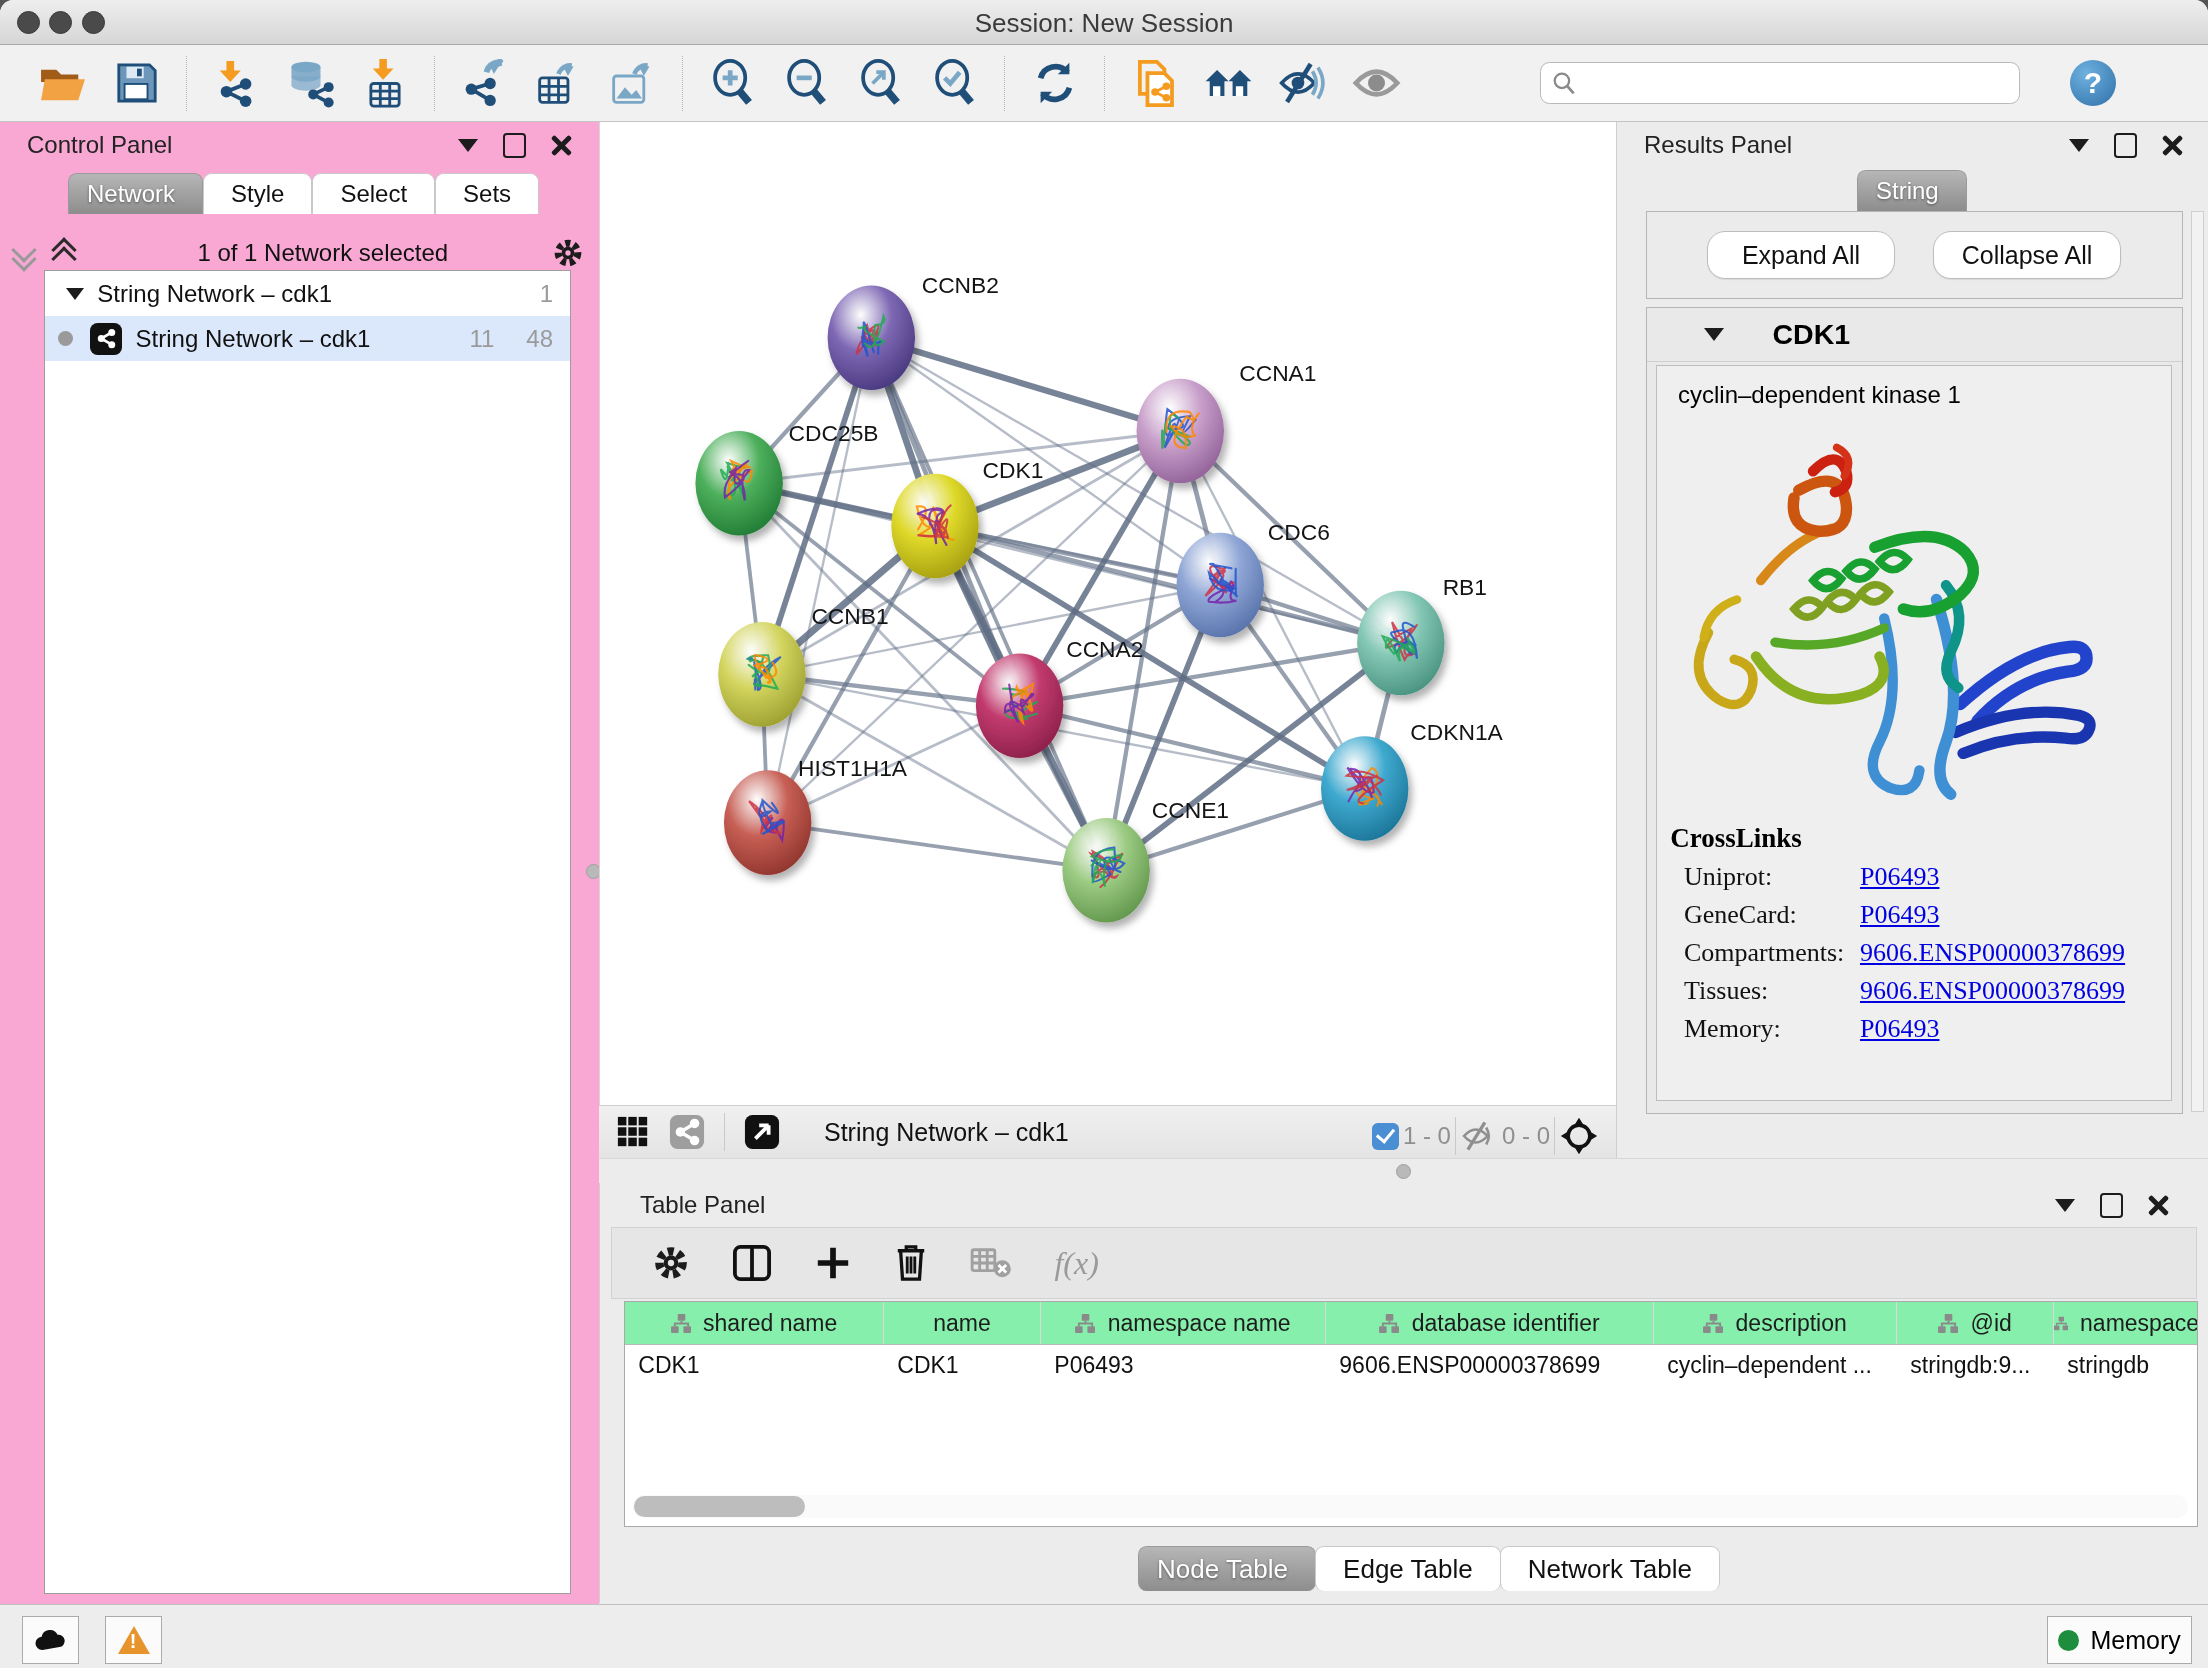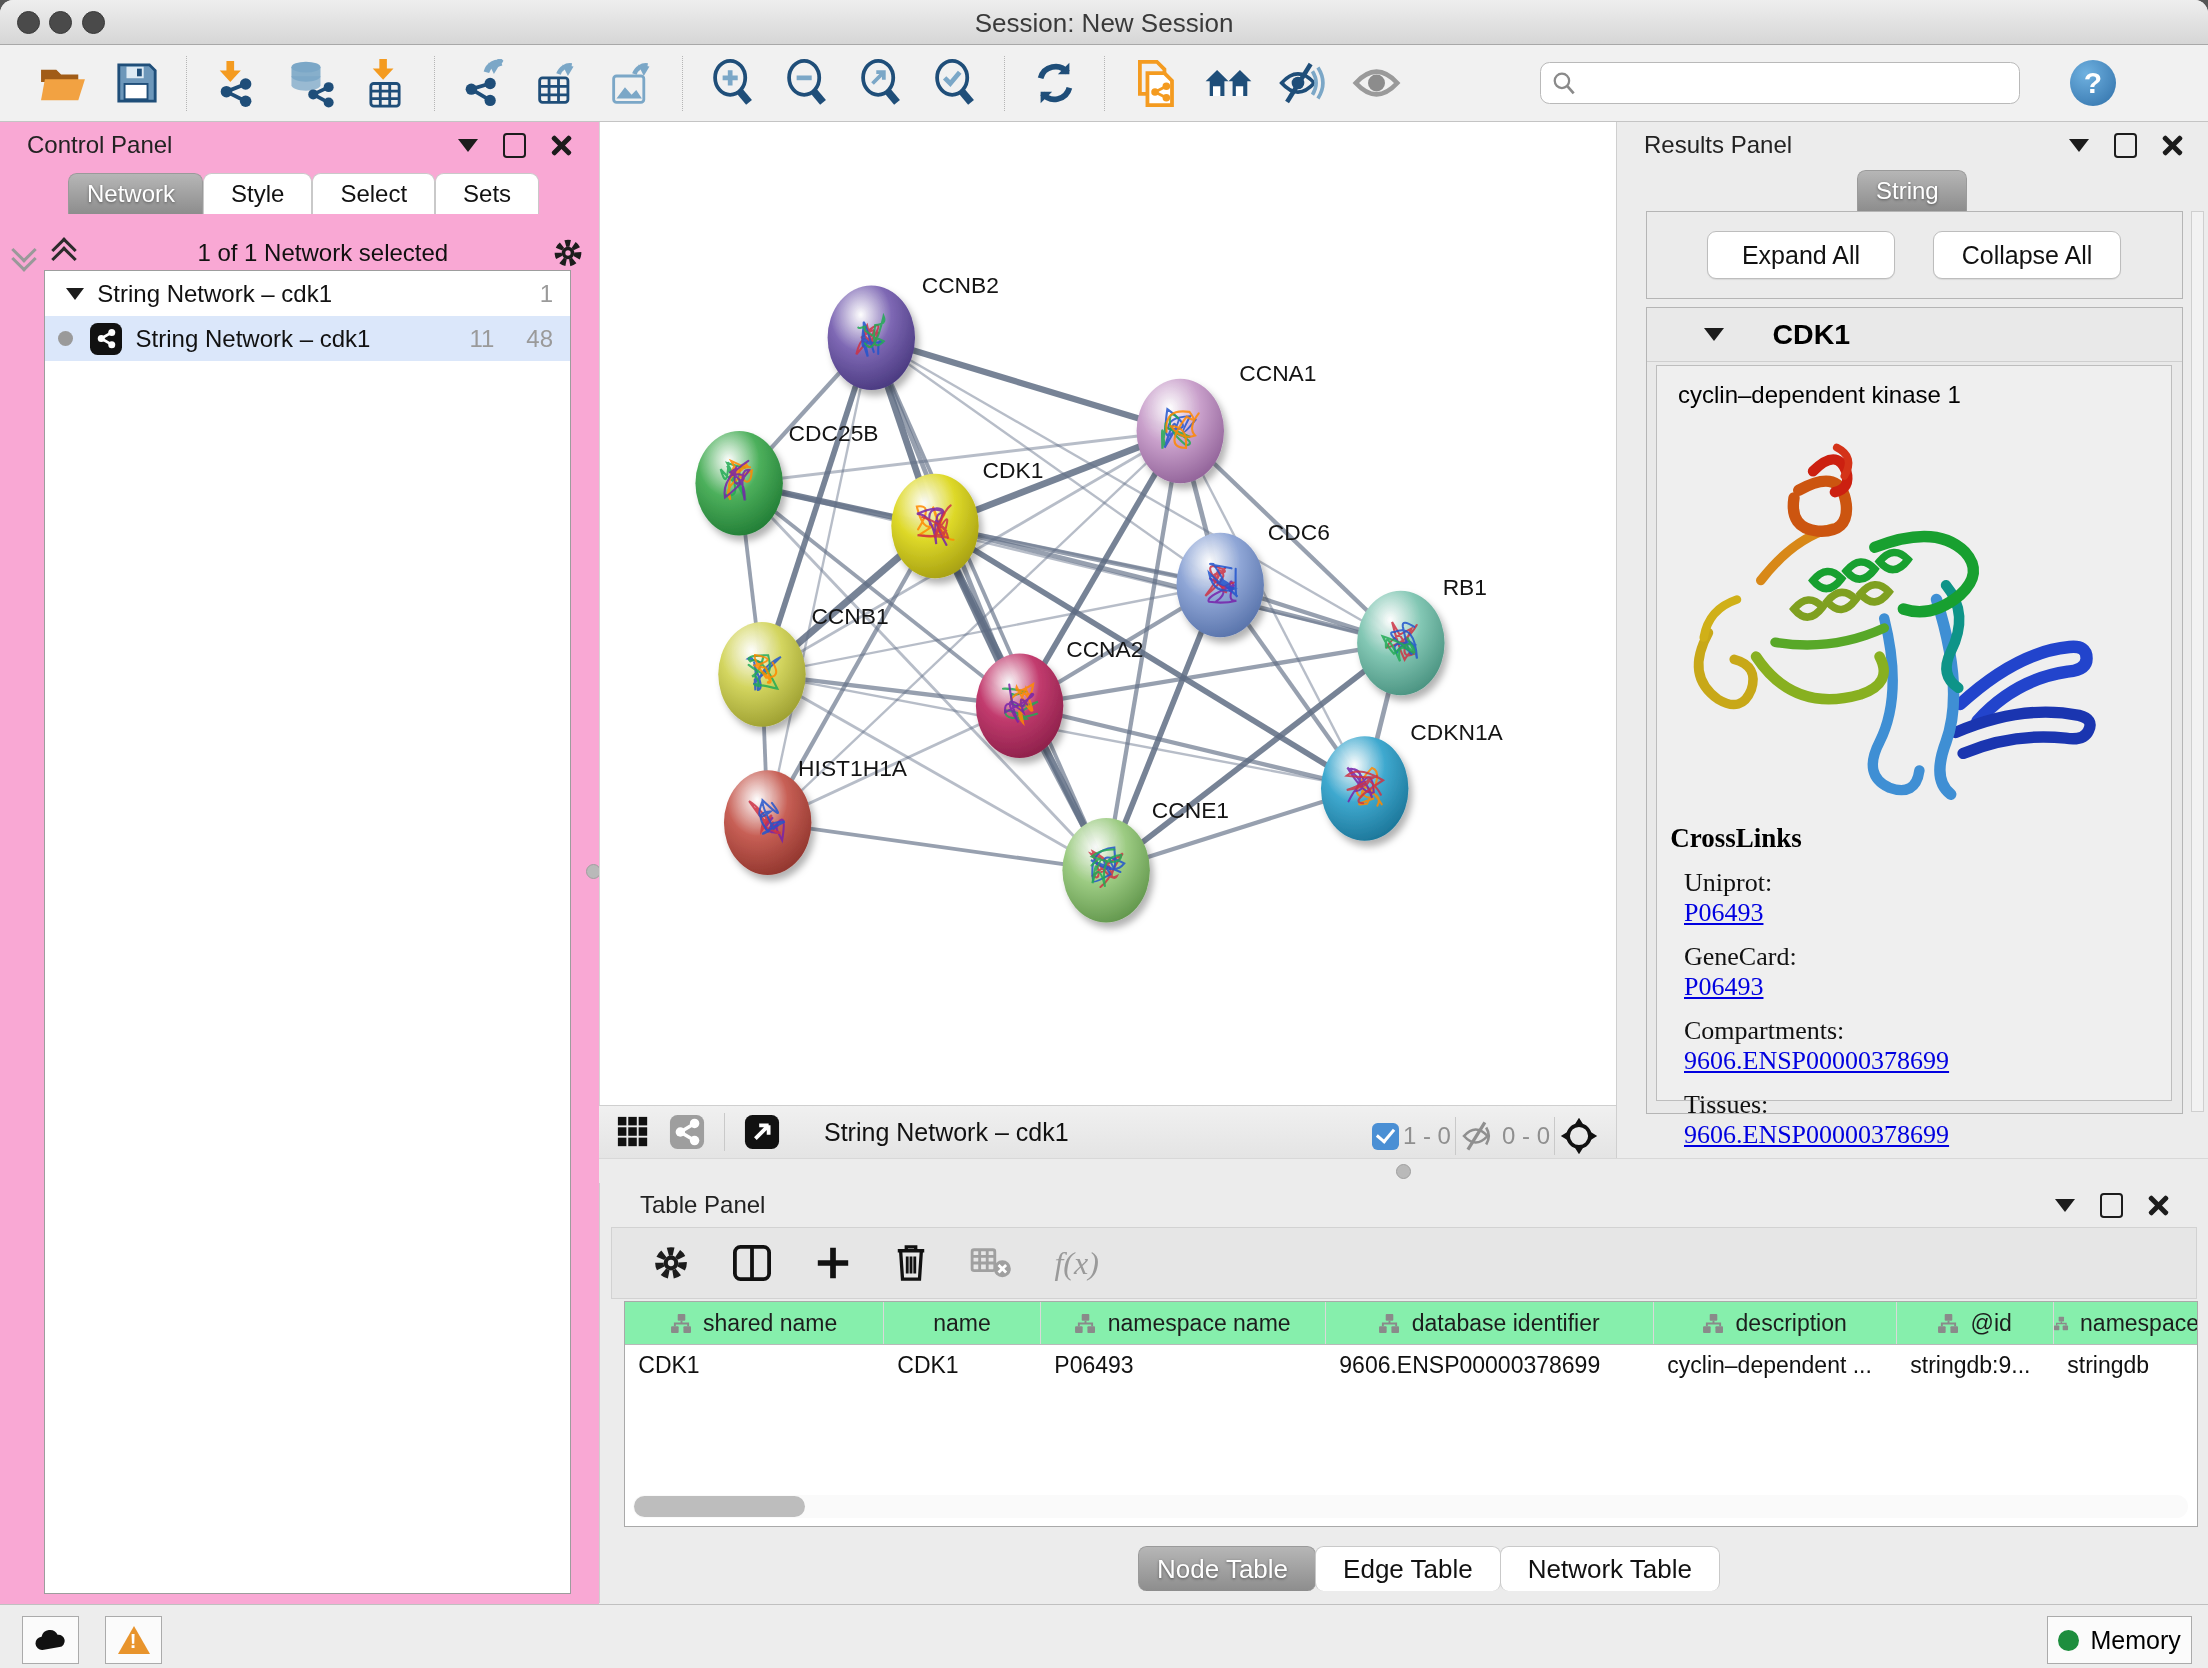--- a/index.html
+++ b/index.html
@@ -24,21 +24,21 @@
   .panel-title{font-size:24px;color:#222;}
   .win-controls{display:flex;align-items:center;gap:25px;}
   .tri-down{width:0;height:0;border-left:10.5px solid transparent;border-right:10.5px solid transparent;border-top:13.3px solid #1c1c1c;}
   .sq{width:19px;height:21px;border:2.9px solid #1c1c1c;border-radius:3.8px;}
   .xx{position:relative;width:21px;height:21px;}
   .xx::before,.xx::after{content:"";position:absolute;left:-1.9px;top:8.6px;width:25px;height:4.8px;background:#1c1c1c;border-radius:1.9px;}
   .xx::before{transform:rotate(45deg);} .xx::after{transform:rotate(-45deg);}
 
   .tab{height:40px;padding:0 27px;background:#fff;border:1px solid #c9c9c9;border-bottom:none;border-radius:8.6px 8.6px 0 0;font-size:24px;color:#111;display:flex;align-items:center;}
   .tab.active{background:linear-gradient(#b6b6b6,#8d8d8d);color:#fff;text-shadow:0 1px 2.9px rgba(0,0,0,.45);border-color:#9a9a9a;padding-left:18px;}
-  .btn{background:#fff;border:1px solid #bdbdbd;border-radius:9px;font-size:25px;color:#111;display:flex;align-items:center;justify-content:center;box-shadow:0 1px 1px rgba(0,0,0,.08);}
+  .btn{background:#fff;border:1px solid #bdbdbd;border-radius:18px;font-size:25px;color:#111;display:flex;align-items:center;justify-content:center;box-shadow:0 1px 1px rgba(0,0,0,.08);}
 
   
   .control-panel{left:0;top:122px;width:599px;height:1482px;background:#f9a8d4;}
   .cp-head{position:absolute;left:0;top:0;width:100%;height:46px;display:flex;align-items:center;padding:0 27px;box-sizing:border-box;}
   .cp-tabs{position:absolute;left:68px;top:51px;display:flex;}
   .cp-sub{position:absolute;left:13.3px;top:107px;width:571px;height:48px;display:flex;align-items:center;}
   .chev{width:25px;height:25px;position:relative;margin-right:15px;}
   .chev i{position:absolute;left:1.9px;width:15px;height:15px;border:solid #999;border-width:0 3.8px 3.8px 0;transform:rotate(45deg);}
   .chev.up i{border-color:#2b2b2b;transform:rotate(-135deg);}
   .chev i:nth-child(1){top:0;} .chev i:nth-child(2){top:9.5px;}
@@ -59,21 +59,21 @@
   .cf-nums{color:#8f8f8f;font-size:24px;}
   .checkbox{width:27px;height:27px;border-radius:5.7px;background:#4a8fd4;position:relative;}
   .checkbox::after{content:"";position:absolute;left:7.6px;top:2.9px;width:7.6px;height:14.3px;border:solid #fff;border-width:0 3.8px 3.8px 0;transform:rotate(40deg);}
   .splitter-dot{width:13.3px;height:13.3px;border-radius:50%;background:#b9b9b9;border:1px solid #9f9f9f;}
 
   
   .results-panel{left:1616px;top:122px;width:593px;height:1041px;background:#ececec;border-left:1px solid #cfcfcf;}
   .rp-box{position:absolute;left:28.5px;width:535px;background:#ebebeb;border:1.9px solid #b5b5b5;}
   .rp-inner{position:absolute;left:9.5px;right:9.5px;background:#efefef;border:1px solid #bdbdbd;}
   .crosslinks{font-family:"Liberation Serif","DejaVu Serif",serif;}
-  .cl-row{display:flex;font-size:26px;margin:14px 0 0 27px;flex-direction:column;}
+  .cl-row{display:flex;font-size:26px;margin:8px 0 0 27px;}
   .cl-row .lbl{width:176px;color:#111;}
   .cl-row a{color:#0000e0;text-decoration:underline;}
   .rp-scroll{position:absolute;right:5.7px;top:89px;width:11.4px;height:899px;background:#f2f2f2;border:1px solid #cfcfcf;}
 
   
   .h-splitter{left:599px;top:1158px;width:1609px;height:25px;background:#ececec;display:flex;align-items:center;justify-content:center;border-top:1px solid #d8d8d8;}
   .table-panel{left:599px;top:1183px;width:1609px;height:420px;background:#ececec;border-left:1px solid #cfcfcf;}
   .tp-head{position:absolute;left:0;top:0;width:100%;height:44px;display:flex;align-items:center;padding:0 40px 0 40px;box-sizing:border-box;}
   .tp-toolbar{position:absolute;left:11.4px;top:44px;width:1586px;height:72px;background:#e6e6e6;border:1px solid #d2d2d2;display:flex;align-items:center;gap:42px;padding-left:40px;box-sizing:border-box;}
   .tbl{position:absolute;left:24px;top:118px;width:1574px;height:226px;background:#fff;border:1.9px solid #a9a9a9;box-sizing:border-box;overflow:hidden;}

